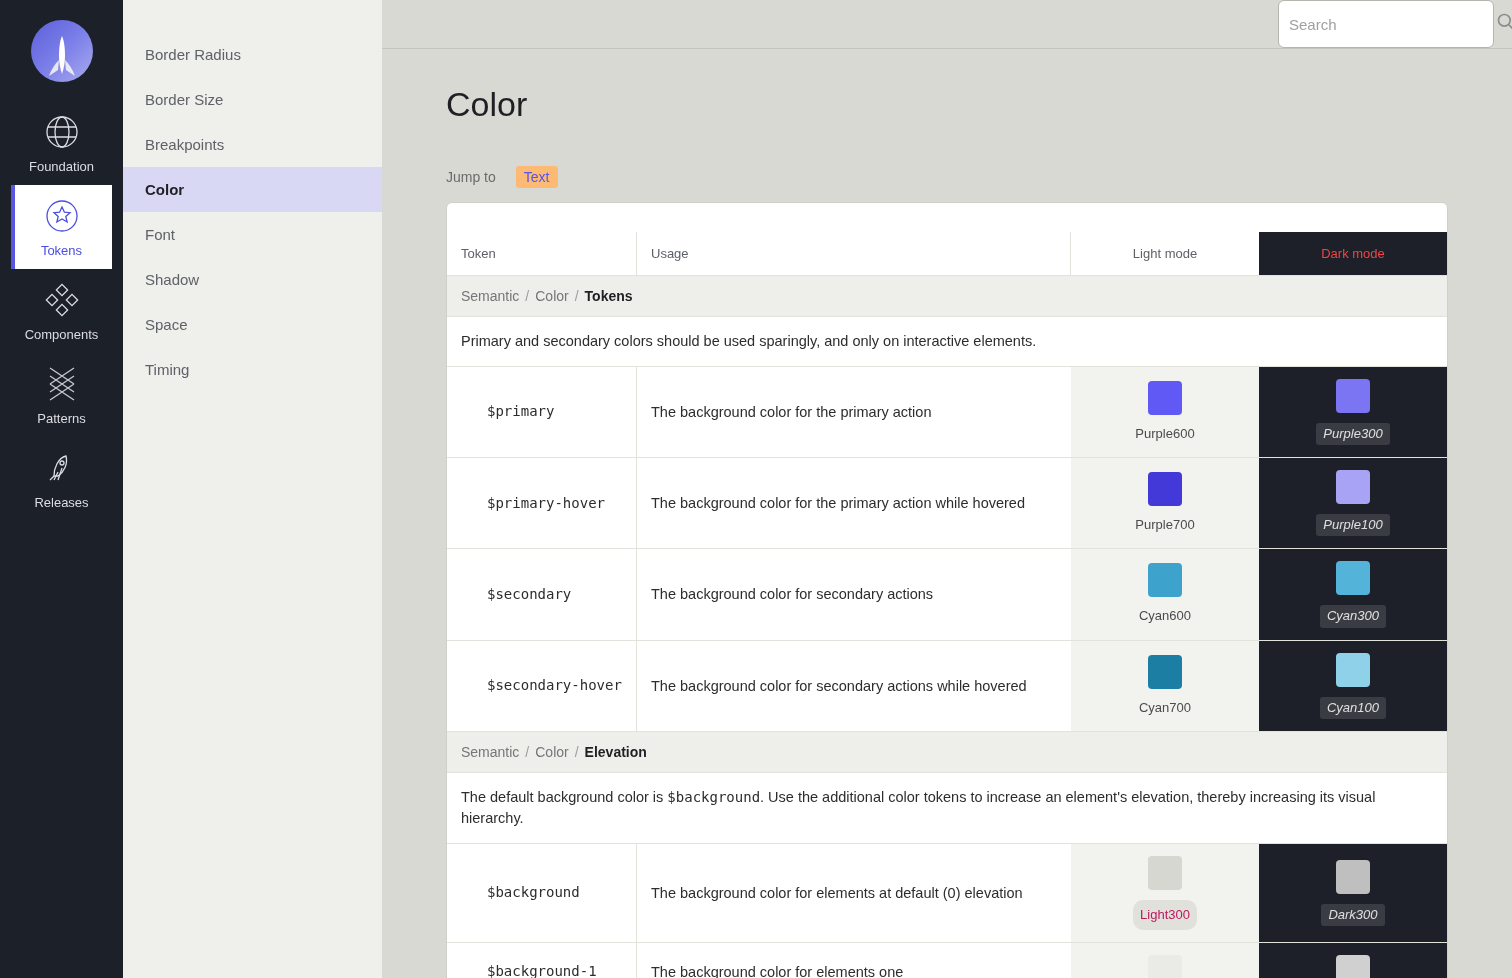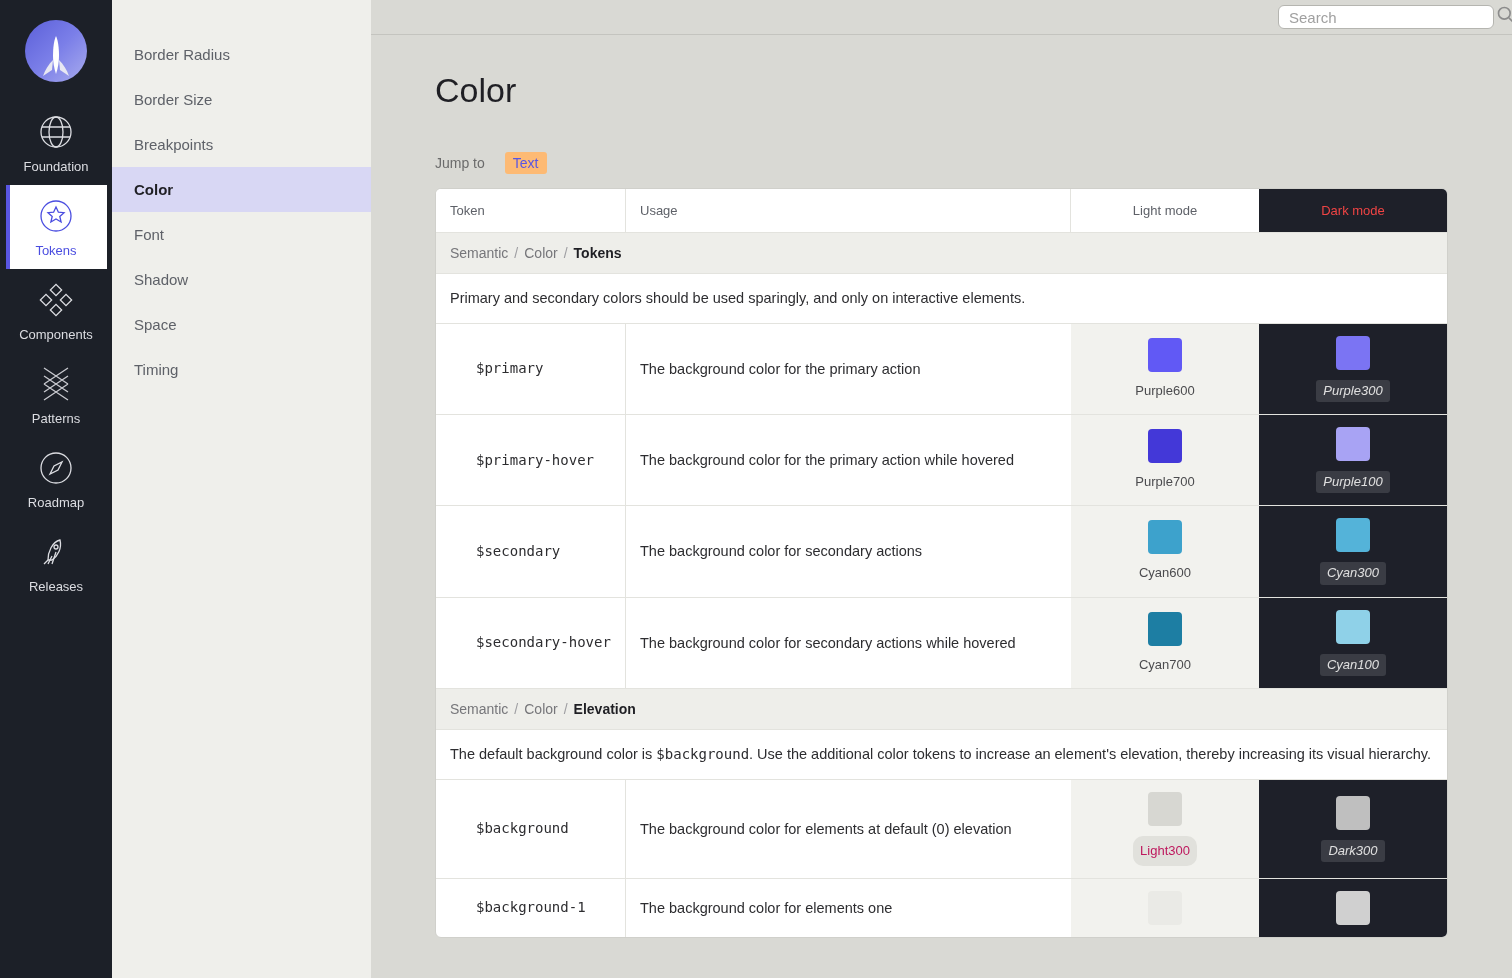--- a/index.html
+++ b/index.html
@@ -1,21 +1,21 @@
 <!DOCTYPE html>
 <html><head>
 <meta charset="utf-8">
 <style>
 * { margin: 0; padding: 0; box-sizing: border-box; }
 body { font-family: -apple-system, BlinkMacSystemFont, 'Segoe UI', Helvetica, Arial, sans-serif; background: #d9d9d4; color: #222; overflow-x: hidden; }
 
 .app { display: flex; height: 100vh; width: 100vw; }
 
 
-.primary-nav { width: 112px; background: #1c2028; display: flex; flex-direction: column; align-items: center; flex-shrink: 0; }
+.primary-nav { width: 123px; background: #1c2028; display: flex; flex-direction: column; align-items: center; flex-shrink: 0; }
 .logo-wrap { width: 101px; height: 101px; display: flex; align-items: center; justify-content: center; }
 .logo-circle { width: 62px; height: 62px; border-radius: 50%; background: linear-gradient(135deg, #5b5fd9 0%, #7a7ee8 50%, #a9acee 100%); position: relative; overflow: hidden; }
 .logo-rocket { position: absolute; left: 50%; bottom: 4px; transform: translateX(-50%); }
 .logo-rocket svg { display:block; }
 
 .pn-item { width: 101px; height: 84px; display: flex; flex-direction: column; align-items: center; justify-content: center; gap: 8px; color: #dcdde2; font-size: 13px; cursor: pointer; }
 .pn-item.active { background: #ffffff; color: #4a4de0; position:relative; }
 .pn-item.active::before { content:""; position:absolute; left:0; top:0; bottom:0; width:4px; background:#5956e3; }
 .pn-icon { width: 38px; height: 38px; display: flex; align-items: center; justify-content: center; }
 .pn-icon svg { stroke: currentColor; fill: none; stroke-width: 1.3; }
@@ -24,35 +24,35 @@
 
 .secondary-nav { width: 259px; background: #efefeb; flex-shrink: 0; padding-top: 32px; }
 .sn-item { padding: 14px 22px; font-size: 15px; color: #5e6168; cursor: pointer; font-weight: 500; }
 .sn-item.active { background: #d8d7f4; color: #1f1f24; font-weight: 600; }
 
 
 .main { flex: 1; display: flex; flex-direction: column; background: #d9d9d4; overflow-y: auto; }
 
 
 .topbar { height: 62px; display: flex; align-items: center; justify-content: flex-end; padding: 0 18px; border-bottom: 1px solid #c4c4bf; }
-.search-box { width: 216px; height: 24px; background: #fff; border: 1px solid #b5b5b0; border-radius: 6px; display: flex; align-items: center; padding: 0 10px; gap: 8px; }
+.search-box { width: 216px; height: 48px; background: #fff; border: 1px solid #b5b5b0; border-radius: 6px; display: flex; align-items: center; padding: 0 10px; gap: 8px; }
 .search-box input { flex: 1; border: none; outline: none; font-size: 15px; color: #6b6b6b; background: transparent; }
 .search-box input::placeholder { color: #a0a0a0; }
 .search-ic { color: #8c8c8c; }
 
 
 .content { padding: 36px 64px 40px 64px; }
 .page-title { font-size: 34px; font-weight: 400; color: #1f1f24; margin-bottom: 42px; }
 .jumpto { display: flex; align-items: center; gap: 20px; font-size: 14px; color: #6b6b6b; margin-bottom: 14px; }
 .jumpto-link { color: #5956e3; background: #fdba74; padding: 3px 8px; border-radius: 3px; font-size: 14px; cursor:pointer; }
 
 
 .token-table { border: 1px solid #d0d0cb; border-radius: 6px; overflow: hidden; background: #fff; }
 .tt-header { display: grid; grid-template-columns: 190px 1fr 188px 188px; }
-.tt-header > div { padding: 14px 14px; font-size: 13px; color: #5e6168; border-bottom: 1px solid #e3e3de; background:#fff; }
+.tt-header > div { padding: 14px 14px; font-size: 13px; color: #5e6168; border-bottom: 1px solid #e3e3de; background:#fff;margin-top:29px; }
 .tt-header > div:nth-child(1), .tt-header > div:nth-child(2) { border-right: 1px solid #e3e3de; }
 .tt-header .light-h { text-align: center; border-right:none; }
 .tt-header .dark-h { text-align: center; background: #1e2029; color: #ef4444; }
 
 .tt-section-head { background: #eeeeea; padding: 12px 14px; font-size: 14px; color: #76767a; border-bottom: 1px solid #e3e3de; }
 .tt-section-head .crumb-strong { color: #1f1f24; font-weight: 600; }
 .tt-section-head .slash { margin: 0 6px; color:#9e9ea2; }
 
 .tt-desc { padding: 14px 14px; font-size: 14.5px; color: #2d2d30; border-bottom: 1px solid #e3e3de; line-height:1.45; }
 .tt-desc code { font-family: ui-monospace, SFMono-Regular, Menlo, monospace; font-size: 14px; }
@@ -124,29 +124,20 @@
 
     <div class="pn-item">
       <div class="pn-icon">
         <svg width="36" height="36" viewBox="0 0 36 36">
             <path d="M6 10 L30 26 M6 18 L30 34 M6 2 L30 18 M30 10 L6 26 M30 18 L6 34 M30 2 L6 18" stroke-opacity="0.9"></path>
           </svg>
       </div>
       <span class="pn-label">Patterns</span>
     </div>
 
-    <div class="pn-item">
-      <div class="pn-icon">
-        <svg width="36" height="36" viewBox="0 0 36 36">
-            <circle cx="18" cy="18" r="15"></circle>
-            <path d="M24 12 L20 20 L12 24 L16 16 Z"></path>
-          </svg>
-      </div>
-      <span class="pn-label">Roadmap</span>
-    </div>
 
     <div class="pn-item">
       <div class="pn-icon">
         <svg width="36" height="36" viewBox="0 0 36 36">
             <path d="M10 26 C10 18 14 8 22 6 C24 14 20 22 14 26 Z"></path>
             <path d="M10 26 L6 30 M14 22 L10 30 M18 18 L14 30"></path>
             <circle cx="18" cy="13" r="2"></circle>
           </svg>
       </div>
       <span class="pn-label">Releases</span>

